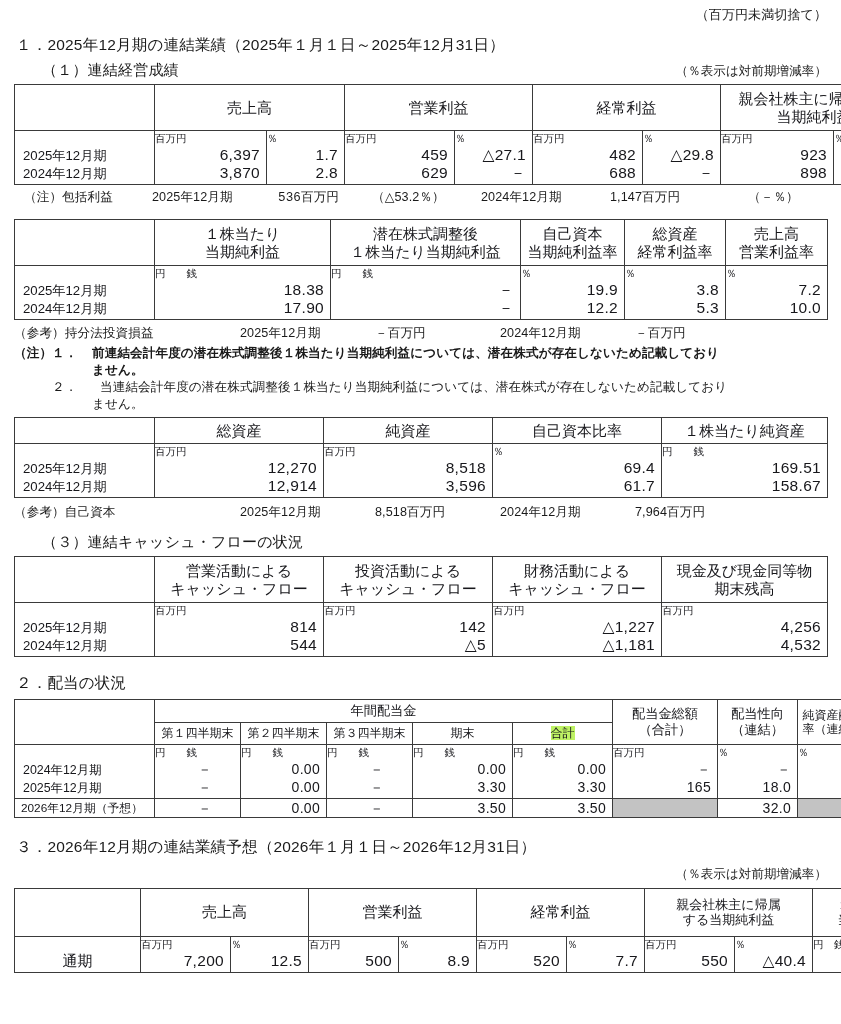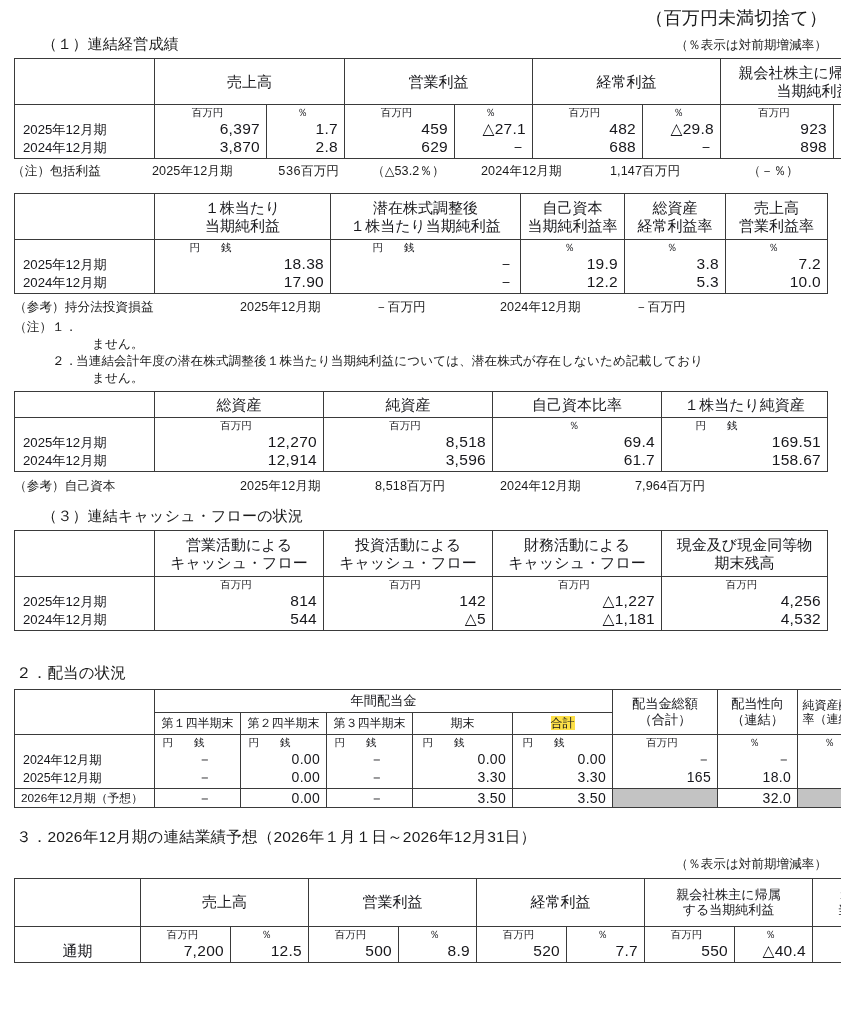--- a/index.html
+++ b/index.html
@@ -20,21 +20,21 @@
     position: relative;
     width: 841px;
     height: 1024px;
     padding: 0;
   }
 
   
   .rt {               
     text-align: right;
     padding-right: 14px;
-    font-size: 18px;
+    font-size: 13px;
     letter-spacing: 0.1px;
   }
   .h1 {
     font-size: 15.5px;
     padding-left: 16px;
     letter-spacing: 0.2px;
     white-space: nowrap;
   }
   .h2 {
     font-size: 15px;
@@ -80,21 +80,21 @@
   }
   table.fin th.hd.sm {
     font-size: 13px;
   }
   
   td.grp {
     padding: 0 !important;
     vertical-align: top;
   }
   td.grp .u {
-    text-align: center;
+    text-align: left;
     font-size: 10.5px;
     padding: 1px 6px 0 0;
     line-height: 13px;
     height: 14px;
     white-space: nowrap;
   }
   td.grp .v {
     text-align: right;
     font-size: 15.5px;
     padding: 0 6px 0 0;
@@ -117,36 +117,37 @@
   td.grp .l {
     text-align: left;
     font-size: 13.2px;
     padding-left: 8px;
     line-height: 18px;
     height: 18px;
     white-space: nowrap;
   }
   td.grp .u.blank { visibility: hidden; }
   .shade { background: #c3c3c3; }
-  .hl { background: #fde047; }
+  .hl { background: #bef264; }
 
   
   table.div2 td.grp .v { font-size: 14px; }
   table.div2 td.grp .u { font-size: 10.5px; }
   table.div2 td.grp .l { font-size: 12.4px; }
   table.div2 th.hd { font-size: 13.2px; margin-left: 18px; }
   table.div2 th.hd.tiny { font-size: 12px; }
 </style>
 </head>
 <body>
 
 <div class="page">
 
   <div class="rt" style="margin-top:6px;">（百万円未満切捨て）</div>
 
+  <div class="h1" style="margin-top:11px;">１．2025年12月期の連結業績（2025年１月１日～2025年12月31日）</div>
 
   <div class="rowline" style="margin-top:5px;">
     <div class="h2">（１）連結経営成績</div>
     <div class="rt" style="font-size:12.5px;">（％表示は対前期増減率）</div>
   </div>
 
   <table class="fin" style="margin-top:4px;">
     <colgroup>
       <col style="width:140px">
         <col style="width:112px">
@@ -213,21 +214,21 @@
       <td class="grp">
         <div class="u">％</div>
         <div class="v">2.8</div>
         <div class="v last">－</div>
       </td>
     </tr>
   </tbody>
     </table>
 
   <div style="position:relative;height:20px;margin-top:4px;">
-    <span class="notetext" style="position:absolute;left:12px;font-family:Liberation Mono, monospace;">（注）包括利益</span>
+    <span class="notetext" style="position:absolute;left:24px;font-family:Liberation Mono, monospace;">（注）包括利益</span>
     <span class="notetext" style="position:absolute;left:152px;">2025年12月期</span>
     <span class="notetext" style="position:absolute;left:278px;font-family:Liberation Mono, monospace;">536百万円</span>
     <span class="notetext" style="position:absolute;left:372px;">（△53.2％）</span>
     <span class="notetext" style="position:absolute;left:481px;">2024年12月期</span>
     <span class="notetext" style="position:absolute;left:610px;">1,147百万円</span>
     <span class="notetext" style="position:absolute;left:748px;">（－％）</span>
   </div>
 
   <table class="fin" style="margin-top:10px;">
     <colgroup>
@@ -298,27 +299,28 @@
     </table>
 
   <div style="position:relative;height:19px;margin-top:5px;">
     <span class="notetext" style="position:absolute;left:14px;">（参考）持分法投資損益</span>
     <span class="notetext" style="position:absolute;left:240px;">2025年12月期</span>
     <span class="notetext" style="position:absolute;left:375px;">－百万円</span>
     <span class="notetext" style="position:absolute;left:500px;">2024年12月期</span>
     <span class="notetext" style="position:absolute;left:635px;">－百万円</span>
   </div>
 
-  <div style="position:relative;height:34px;margin-top:1px;">
+  <div style="position:relative;height:34px;margin-top:1px;font-weight:bold;">
     <span class="notetext" style="position:absolute;left:14px;top:0;">（注）１．</span>
+    <span class="notetext" style="position:absolute;left:92px;top:0;">前連結会計年度の潜在株式調整後１株当たり当期純利益については、潜在株式が存在しないため記載しており</span>
     <span class="notetext" style="position:absolute;left:92px;top:17px;">ません。</span>
   </div>
   <div style="position:relative;height:34px;margin-top:0;">
     <span class="notetext" style="position:absolute;left:52px;top:0;">２．</span>
-    <span class="notetext" style="position:absolute;left:76px;top:0;">当連結会計年度の潜在株式調整後１株当たり当期純利益については、潜在株式が存在しないため記載しており</span>
+    <span class="notetext" style="position:absolute;left:100px;top:0;">当連結会計年度の潜在株式調整後１株当たり当期純利益については、潜在株式が存在しないため記載しており</span>
     <span class="notetext" style="position:absolute;left:92px;top:17px;">ません。</span>
   </div>
 
 
   <table class="fin" style="margin-top:4px;">
     <colgroup>
       <col style="width:140px">
         <col style="width:169px">
         <col style="width:169px">
       <col style="width:169px">
@@ -423,21 +425,21 @@
       </td>
       <td class="grp">
         <div class="u">百万円</div>
         <div class="v">4,256</div>
         <div class="v last">4,532</div>
       </td>
     </tr>
   </tbody>
     </table>
 
-  <div class="h1" style="margin-top:32px;">２．配当の状況</div>
+  <div class="h1" style="margin-top:16px;">２．配当の状況</div>
 
   <table class="fin div2" style="margin-top:5px;">
     <colgroup>
       <col style="width:140px">
         <col style="width:86px">
         <col style="width:86px">
         <col style="width:86px">
       <col style="width:100px">
         <col style="width:100px">
       <col style="width:105px">

